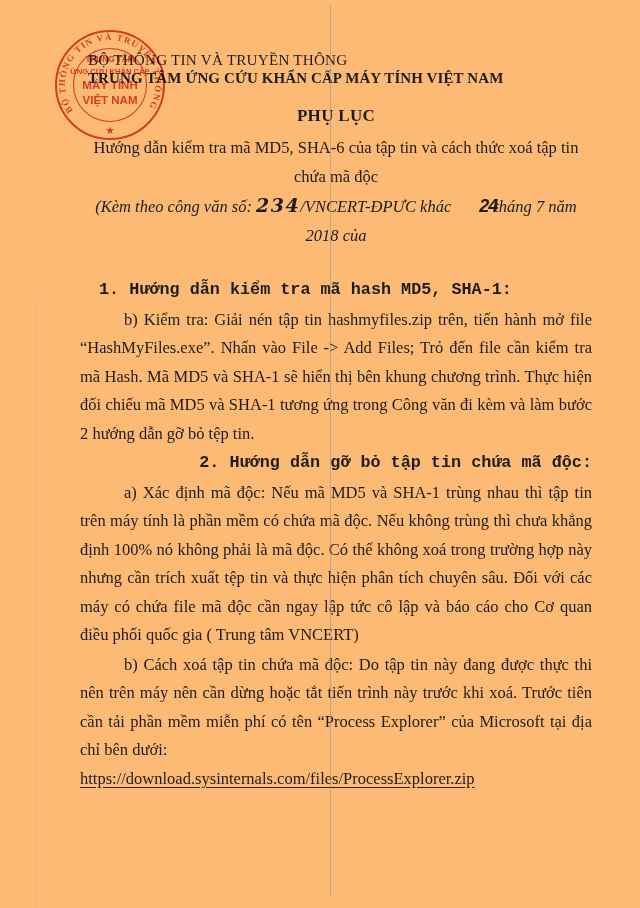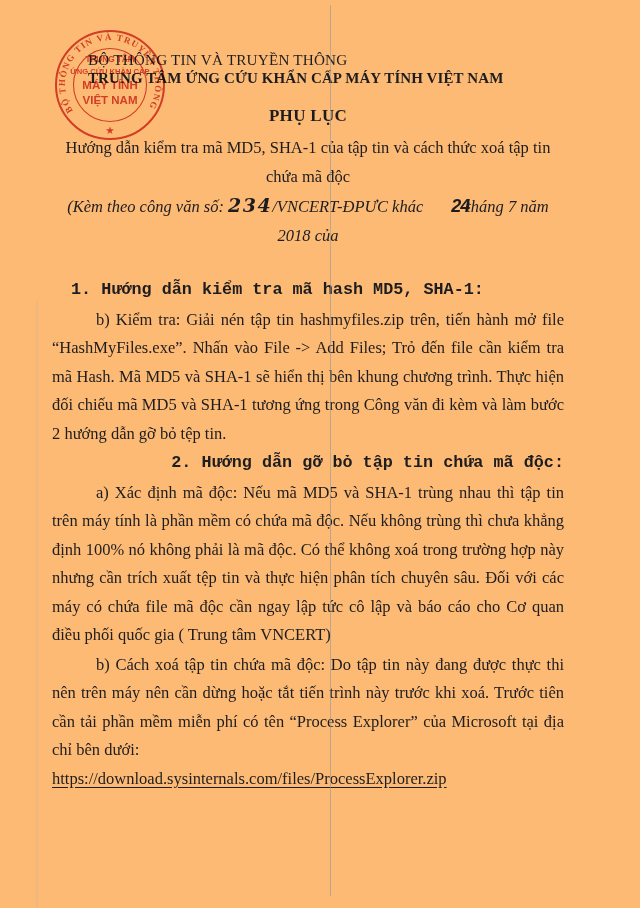--- a/index.html
+++ b/index.html
@@ -31,21 +31,21 @@
   .org-parent{font-size:15.2px;letter-spacing:0.2px;}
   .org-name{font-size:15px;font-weight:bold;letter-spacing:0.1px;}
   
   .stamp{
     position:absolute;left:54px;top:29px;width:112px;height:112px;
     z-index:10;mix-blend-mode:multiply;opacity:0.92;
     pointer-events:none;
   }
   
   .content{
-    position:absolute;left:52px;top:104px;width:512px;z-index:5;
+    position:absolute;left:80px;top:104px;width:512px;z-index:5;
     font-size:16.5px;line-height:28.5px;
   }
   .doc-title{
     text-align:center;font-weight:bold;font-size:17px;line-height:24px;
     letter-spacing:0.3px;margin:0;
   }
   .subtitle{text-align:center;margin:6px 0 0 0;}
   .issuance{text-align:center;font-style:italic;margin:0;}
   .hand{
     font-style:italic;font-weight:600;font-size:19px;
@@ -94,21 +94,21 @@
     <text x="56" y="45" text-anchor="middle" font-family="Liberation Sans, sans-serif" font-size="7.6" font-weight="bold" fill="#cf4641">ỨNG CỨU KHẨN CẤP</text>
     <text x="56" y="59.5" text-anchor="middle" font-family="Liberation Sans, sans-serif" font-size="11.5" font-weight="bold" fill="#cf4641">MÁY TÍNH</text>
     <text x="56" y="75" text-anchor="middle" font-family="Liberation Sans, sans-serif" font-size="11.5" font-weight="bold" fill="#cf4641">VIỆT NAM</text>
   </svg>
 
   <div class="content">
 
     <p class="doc-title">PHỤ LỤC</p>
 
     <div class="subtitle">
-      <div>Hướng dẫn kiểm tra mã MD5, SHA-1 của tập tin và cách thức xoá tập tin</div>
+      <div>Hướng dẫn kiểm tra mã MD5, SHA-6 của tập tin và cách thức xoá tập tin</div>
       <div>chứa mã độc</div>
     </div>
 
     <p class="issuance"><span>(Kèm theo công văn số: </span><span class="hand">234</span><span>/VNCERT-ĐPƯC khác</span><span class="hand-day">24</span><span>tháng 7  năm 2018 của</span></p>
 
     <p class="sec-heading">1. Hướng dẫn kiểm tra mã hash MD5, SHA-1:</p>
 
 
     <p class="para">b) Kiểm tra: Giải nén tập tin hashmyfiles.zip trên, tiến hành mở file “HashMyFiles.exe”. Nhấn vào File -&gt; Add Files; Trỏ đến file cần kiểm tra mã Hash. Mã MD5 và SHA-1 sẽ hiển thị bên khung chương trình.  Thực hiện đối chiếu mã MD5 và SHA-1 tương ứng trong Công văn đi kèm và làm bước 2 hướng dẫn gỡ bỏ tệp tin.</p>
 

